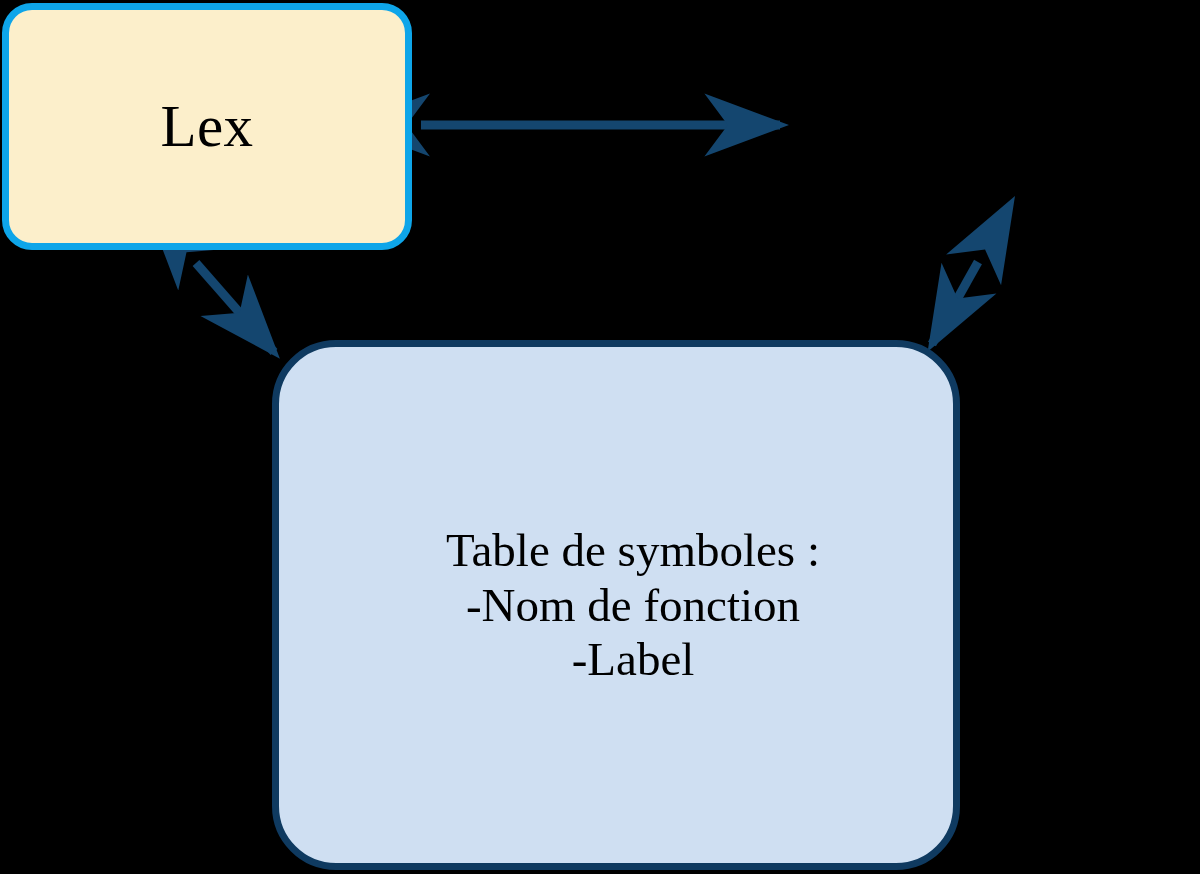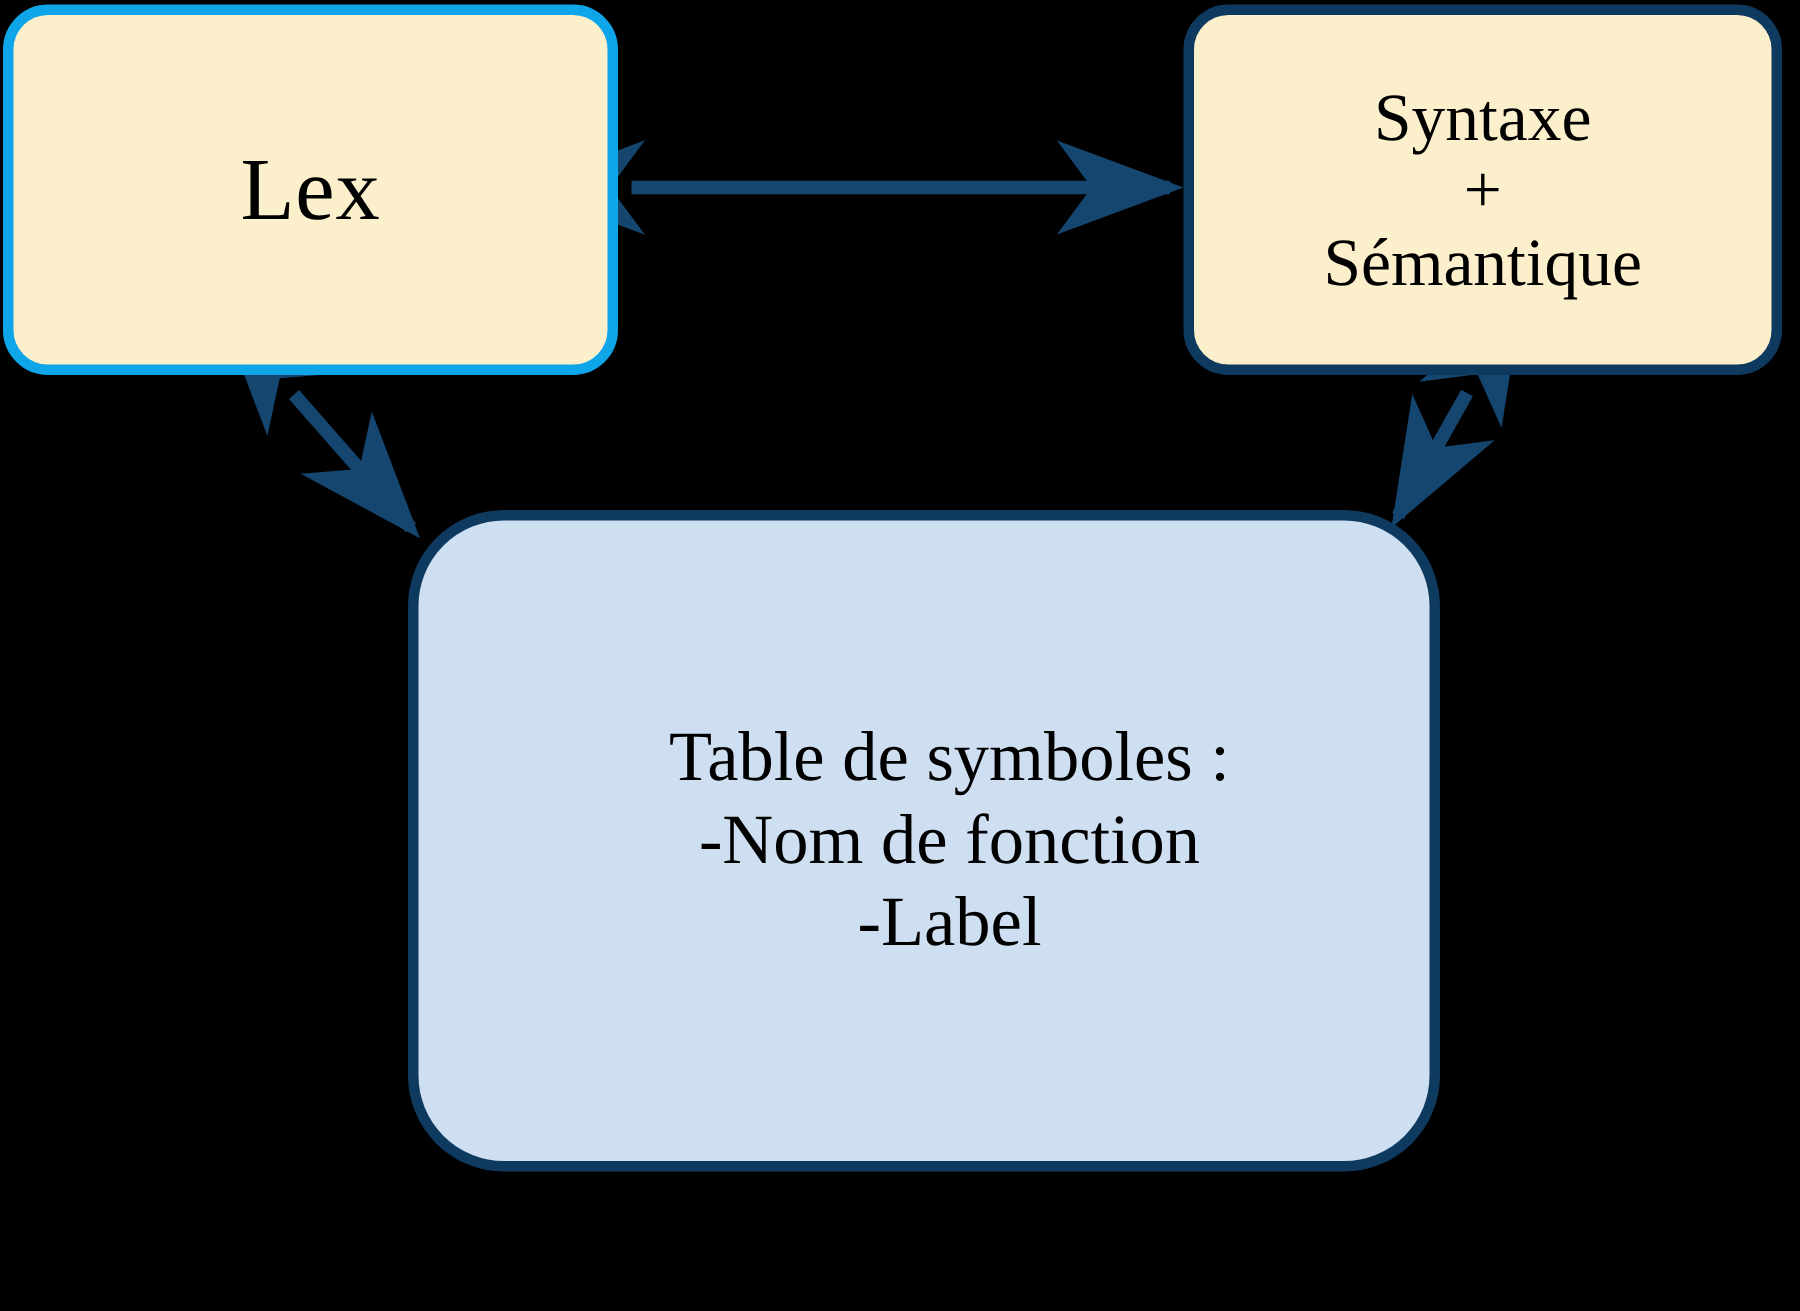--- a/index.html
+++ b/index.html
@@ -52,21 +52,21 @@
   }
   #node-syntax .label {
     font-size: 45px;
     line-height: 1.07;
   }
   
   #node-symtab {
     left: 272px;
     top: 340px;
     width: 688px;
-    height: 441px;
+    height: 530px;
     background: #CFDFF2;
     border: 7px solid #0F3A60;
     border-radius: 64px;
     padding-left: 34px;
   }
   #node-symtab .label {
     font-size: 47px;
     line-height: 1.17;
   }
   .edge {
@@ -104,27 +104,20 @@
 
     <g>
       <line x1="978" y1="262" x2="932" y2="344" stroke="#14466F" stroke-width="9" marker-start="url(#ah-start)" marker-end="url(#ah-end)"></line>
     </g>
   </svg>
 
   <div class="node" id="node-lex">
     <div class="label">Lex</div>
   </div>
 
-  <div class="node" id="node-syntax">
-    <div class="label multiline">
-      <span>Syntaxe</span>
-      <span>+</span>
-      <span>Sémantique</span>
-    </div>
-  </div>
 
   <div class="node" id="node-symtab">
     <div class="label multiline">
       <span>Table de symboles :</span>
       <span>-Nom de fonction</span>
       <span>-Label</span>
     </div>
   </div>
 
 </div>

